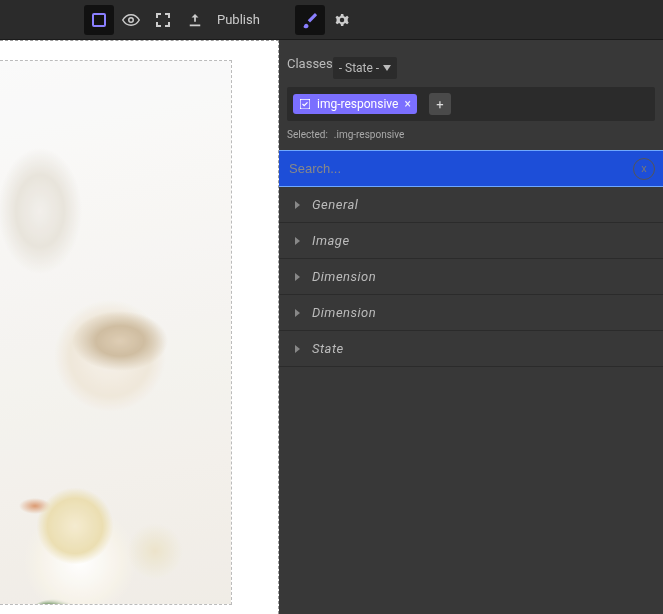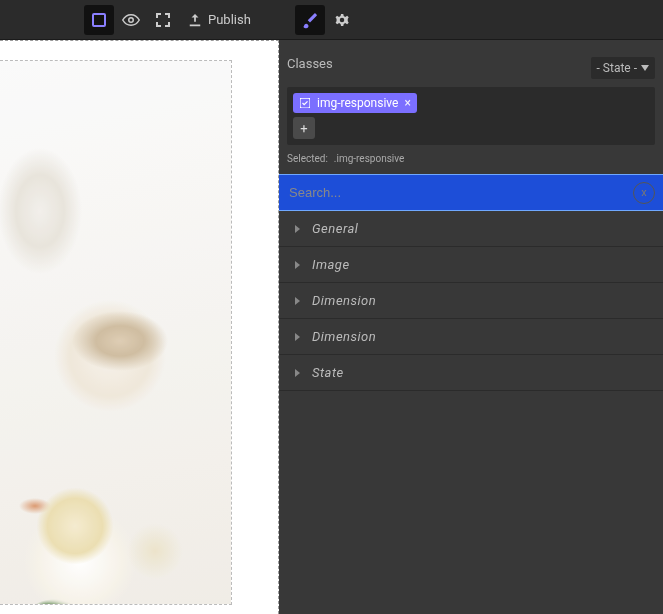--- a/index.html
+++ b/index.html
@@ -43,21 +43,21 @@
     align-items: center;
     justify-content: center;
     border-radius: 3px;
     color: #ccc;
     cursor: pointer;
   }
   .tb-btn.active { background: #111; }
   .tb-btn.publish {
     width: auto;
     padding: 0 8px;
-    gap: 6px;
+    gap: 15px;
   }
   .tb-btn.brush {
     background: #111;
     color: #7b6fff;
   }
 
   
   .canvas-area {
     position: absolute;
     top: 40px;
@@ -103,21 +103,20 @@
     right: 0;
     bottom: 0;
     background: #383838;
     display: flex;
     flex-direction: column;
   }
 
   .classes-header {
     display: flex;
     align-items: center;
-    justify-content: space-between;
     padding: 8px 8px;
     background: #383838;
   }
   .classes-label { color: #bbb; }
   .state-dd {
     background: #2b2b2b;
     border: none;
     color: #bbb;
     font-size: 12px;
     padding: 4px 6px;
@@ -128,23 +127,22 @@
     cursor: pointer;
     margin-top: 9px;
   }
 
   .classes-tags {
     background: #2b2b2b;
     margin: 0 8px;
     padding: 6px;
     border-radius: 2px;
     display: flex;
-    gap: 4px;
-    align-items: flex-start;
-    flex-direction: column;
+    gap: 12px;
+    align-items: center;
   }
   .class-chip {
     background: #7b6fff;
     color: #fff;
     border-radius: 3px;
     padding: 3px 6px;
     display: inline-flex;
     align-items: center;
     gap: 6px;
     font-size: 12px;

